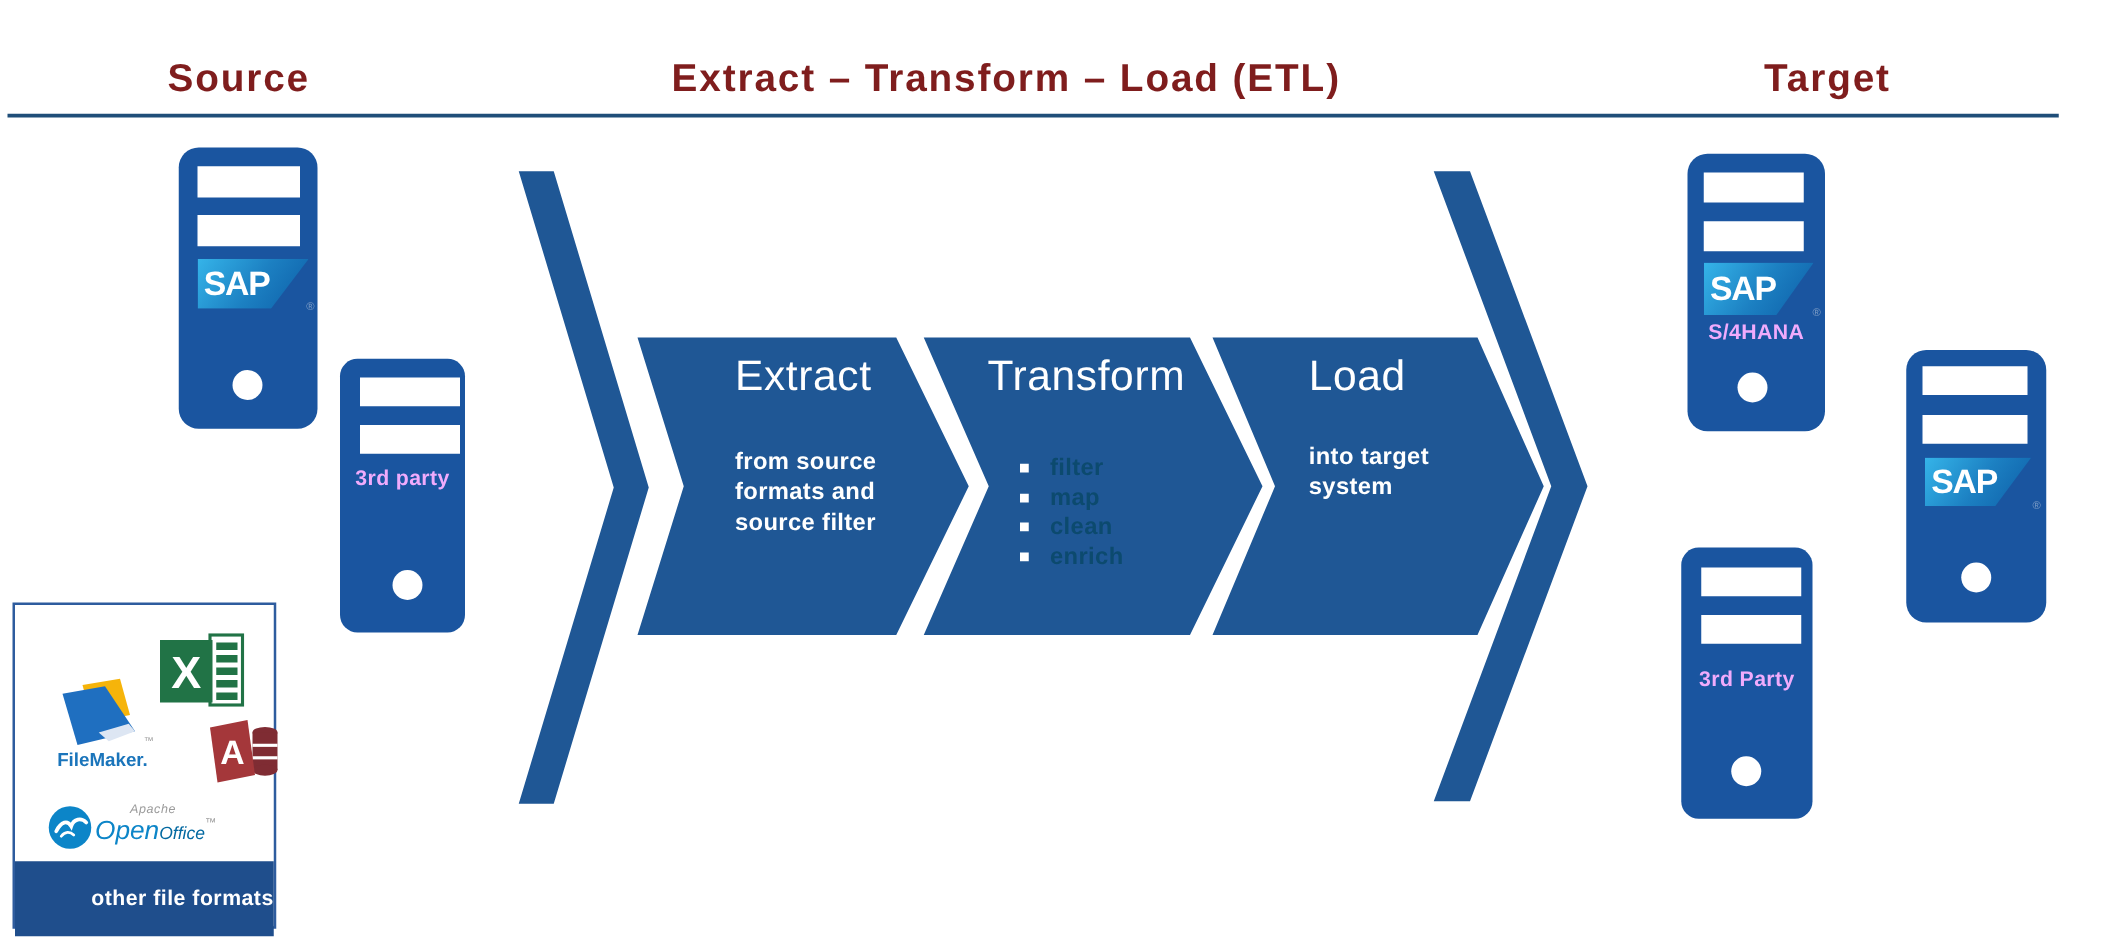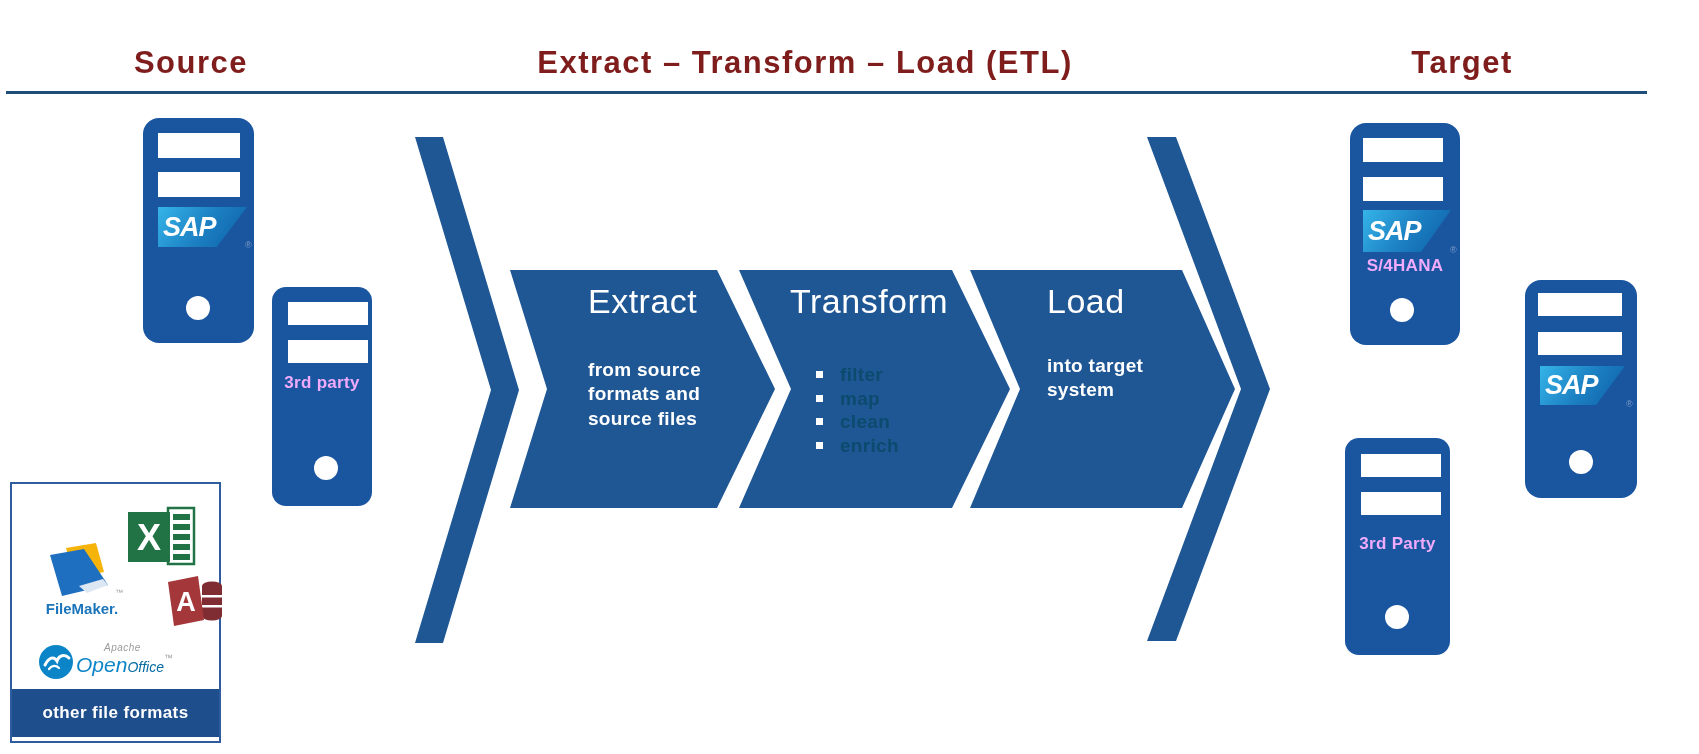--- a/index.html
+++ b/index.html
@@ -43,30 +43,30 @@
   .tower-label {
     position:absolute; left:0; width:100%; text-align:center;
     color:#f0abfc; font-size:17px; font-weight:700; letter-spacing:0.3px;
   }
   .saplogo {
     position:absolute; display:flex; align-items:center;
     background:linear-gradient(125deg,#35B4E9 0%,#1C80C2 52%,#0D5EA7 100%);
     clip-path:polygon(0 0, 100% 0, 66% 100%, 0 100%);
   }
   .saplogo .saptxt {
-    color:#ffffff; font-weight:700; font-style:italic; font-size:27px;
+    color:#ffffff; font-weight:700; font-size:27px;
     letter-spacing:-1px; padding-left:5px; line-height:1;
   }
   .regmark { position:absolute; font-size:9px; color:#7F9EC7; }
 
   
   #file-box { position:absolute; left:10px; top:482px; width:211px; height:261px;
     border:2px solid #2E5C9E; box-sizing:border-box; background:#ffffff; }
-  #file-box-bar { position:absolute; left:0; top:205px; width:207px; height:48px; background:#1F4E8C;
-    display:flex; align-items:center; justify-content:center; }
+  #file-box-bar { position:absolute; left:0; top:205px; width:207px; height:60px; background:#1F4E8C;
+    display:flex; align-items:center; justify-content:flex-end; }
   #file-box-bar span { color:#ffffff; font-size:17px; font-weight:700; letter-spacing:0.4px; }
   #fm-label { position:absolute; left:10px; top:116px; width:120px; text-align:center;
     color:#1B75BB; font-size:15px; font-weight:700; }
   #fm-tm { position:absolute; left:103px; top:104px; font-size:8px; color:#9B9B9B; }
   #oo-wrap { position:absolute; left:26px; top:158px; width:170px; height:42px; }
   #oo-texts { position:absolute; left:38px; top:0px; white-space:nowrap;font-style:italic; }
   #oo-apache { display:block; margin-left:28px; color:#9B9B9B; font-size:10px; letter-spacing:0.5px; }
   #oo-open { color:#0C85C8; font-size:21px; font-weight:400; }
   #oo-office { color:#0369a1; font-size:14px; font-weight:400; }
   #oo-tm { color:#9B9B9B; font-size:9px; vertical-align:top; }
@@ -86,21 +86,21 @@
     <polygon points="510,270 717,270 775,389 717,508 510,508 547,389"></polygon>
     <polygon points="739,270 952,270 1010,389 952,508 739,508 791,389"></polygon>
     <polygon points="970,270 1182,270 1235,389 1182,508 970,508 1020,389"></polygon>
     <polygon points="1147,137 1176,137 1270,389 1176,641 1147,641 1241,389"></polygon>
   </svg>
 
   <div class="step-title" style="left:588px;">Extract</div>
   <div class="step-body" style="left:588px; top:358px;">
     <span class="bl">from source</span>
     <span class="bl">formats and</span>
-    <span class="bl">source files</span>
+    <span class="bl">source filter</span>
   </div>
 
   <div class="step-title" style="left:790px;">Transform</div>
   <div class="bullets">
     <div class="bullet-row">
       <span class="sq"></span>
       <span class="bt">filter</span>
     </div>
     <div class="bullet-row">
       <span class="sq"></span>

